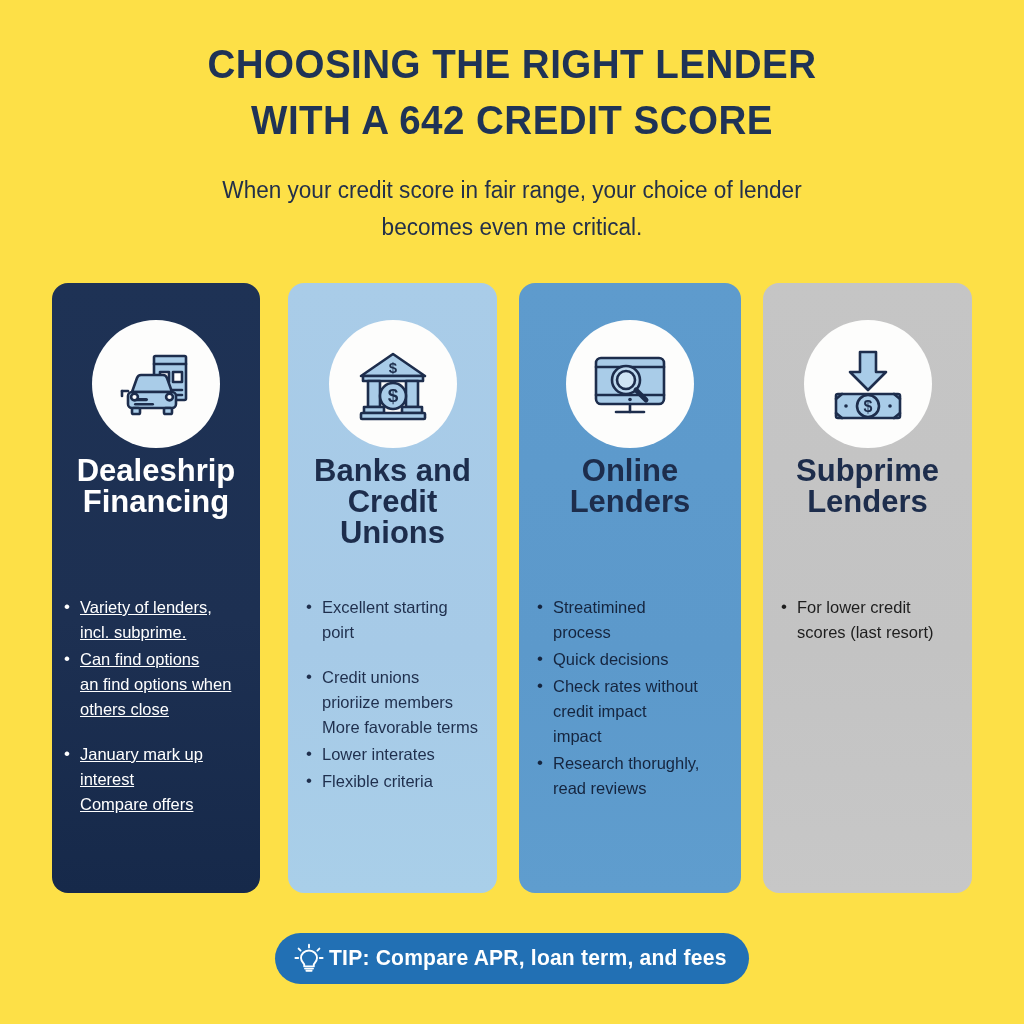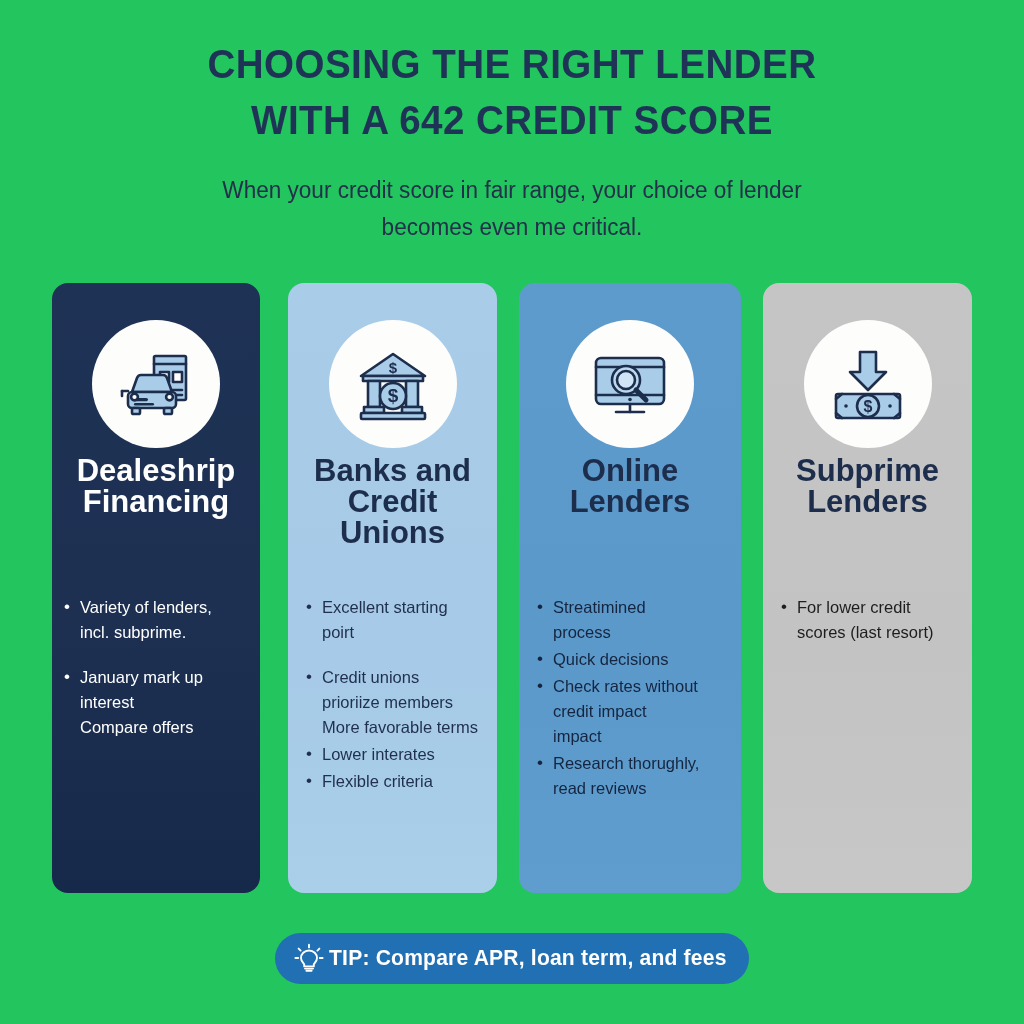--- a/index.html
+++ b/index.html
@@ -11,21 +11,21 @@
     width: 1024px;
     height: 1024px;
     font-family: "Liberation Sans", sans-serif;
     overflow: hidden;
     position: relative;
   }
   #stage {
     position: relative;
     width: 1024px;
     height: 1024px;
-    background: #22c55e;
+    background: #fde047;
   }
 
   
   .title {
     position: absolute;
     left: 0;
     top: 36px;
     width: 1024px;
     text-align: center;
     color: #1f3356;
@@ -110,21 +110,21 @@
   .bullets {
     position: absolute;
     top: 312px;
     left: 0;
     width: 100%;
     box-sizing: border-box;
     padding: 0 14px 0 14px;
     font-size: 16.5px;
     line-height: 25px;
   }
-  .card.c0 .bullets { color: #ffffff; padding-left: 12px; padding-right: 21px; }
+  .card.c0 .bullets { color: #ffffff; padding-left: 12px; padding-right: 21px; text-decoration: underline; }
   .card.c1 .bullets { color: #1f2f4d; padding-left: 18px; }
   .card.c2 .bullets { color: #15253f; padding-left: 18px; }
   .card.c3 .bullets { color: #1e1e1e; padding-left: 18px; }
 
   .bullet-group { margin-bottom: 20px; }
   .bullet-group:last-child { margin-bottom: 0; }
   .bullet {
     position: relative;
     padding-left: 16px;
     margin-bottom: 2px;
@@ -210,20 +210,25 @@
       <div class="card-heading">
           <span class="heading-line">Dealeshrip</span>
           <span class="heading-line">Financing</span>
         </div>
       <div class="bullets">
           <div class="bullet-group">
             <div class="bullet">
               <span class="cont">Variety of lenders,</span>
               <span class="cont">incl. subprime.</span>
             </div>
+            <div class="bullet">
+              <span class="cont">Can find options</span>
+              <span class="cont">an find options when</span>
+              <span class="cont">others close</span>
+            </div>
           </div>
           <div class="bullet-group">
             <div class="bullet">
               <span class="cont">January mark up interest</span>
               <span class="cont">Compare offers</span>
             </div>
           </div>
         </div>
     </div>
 

